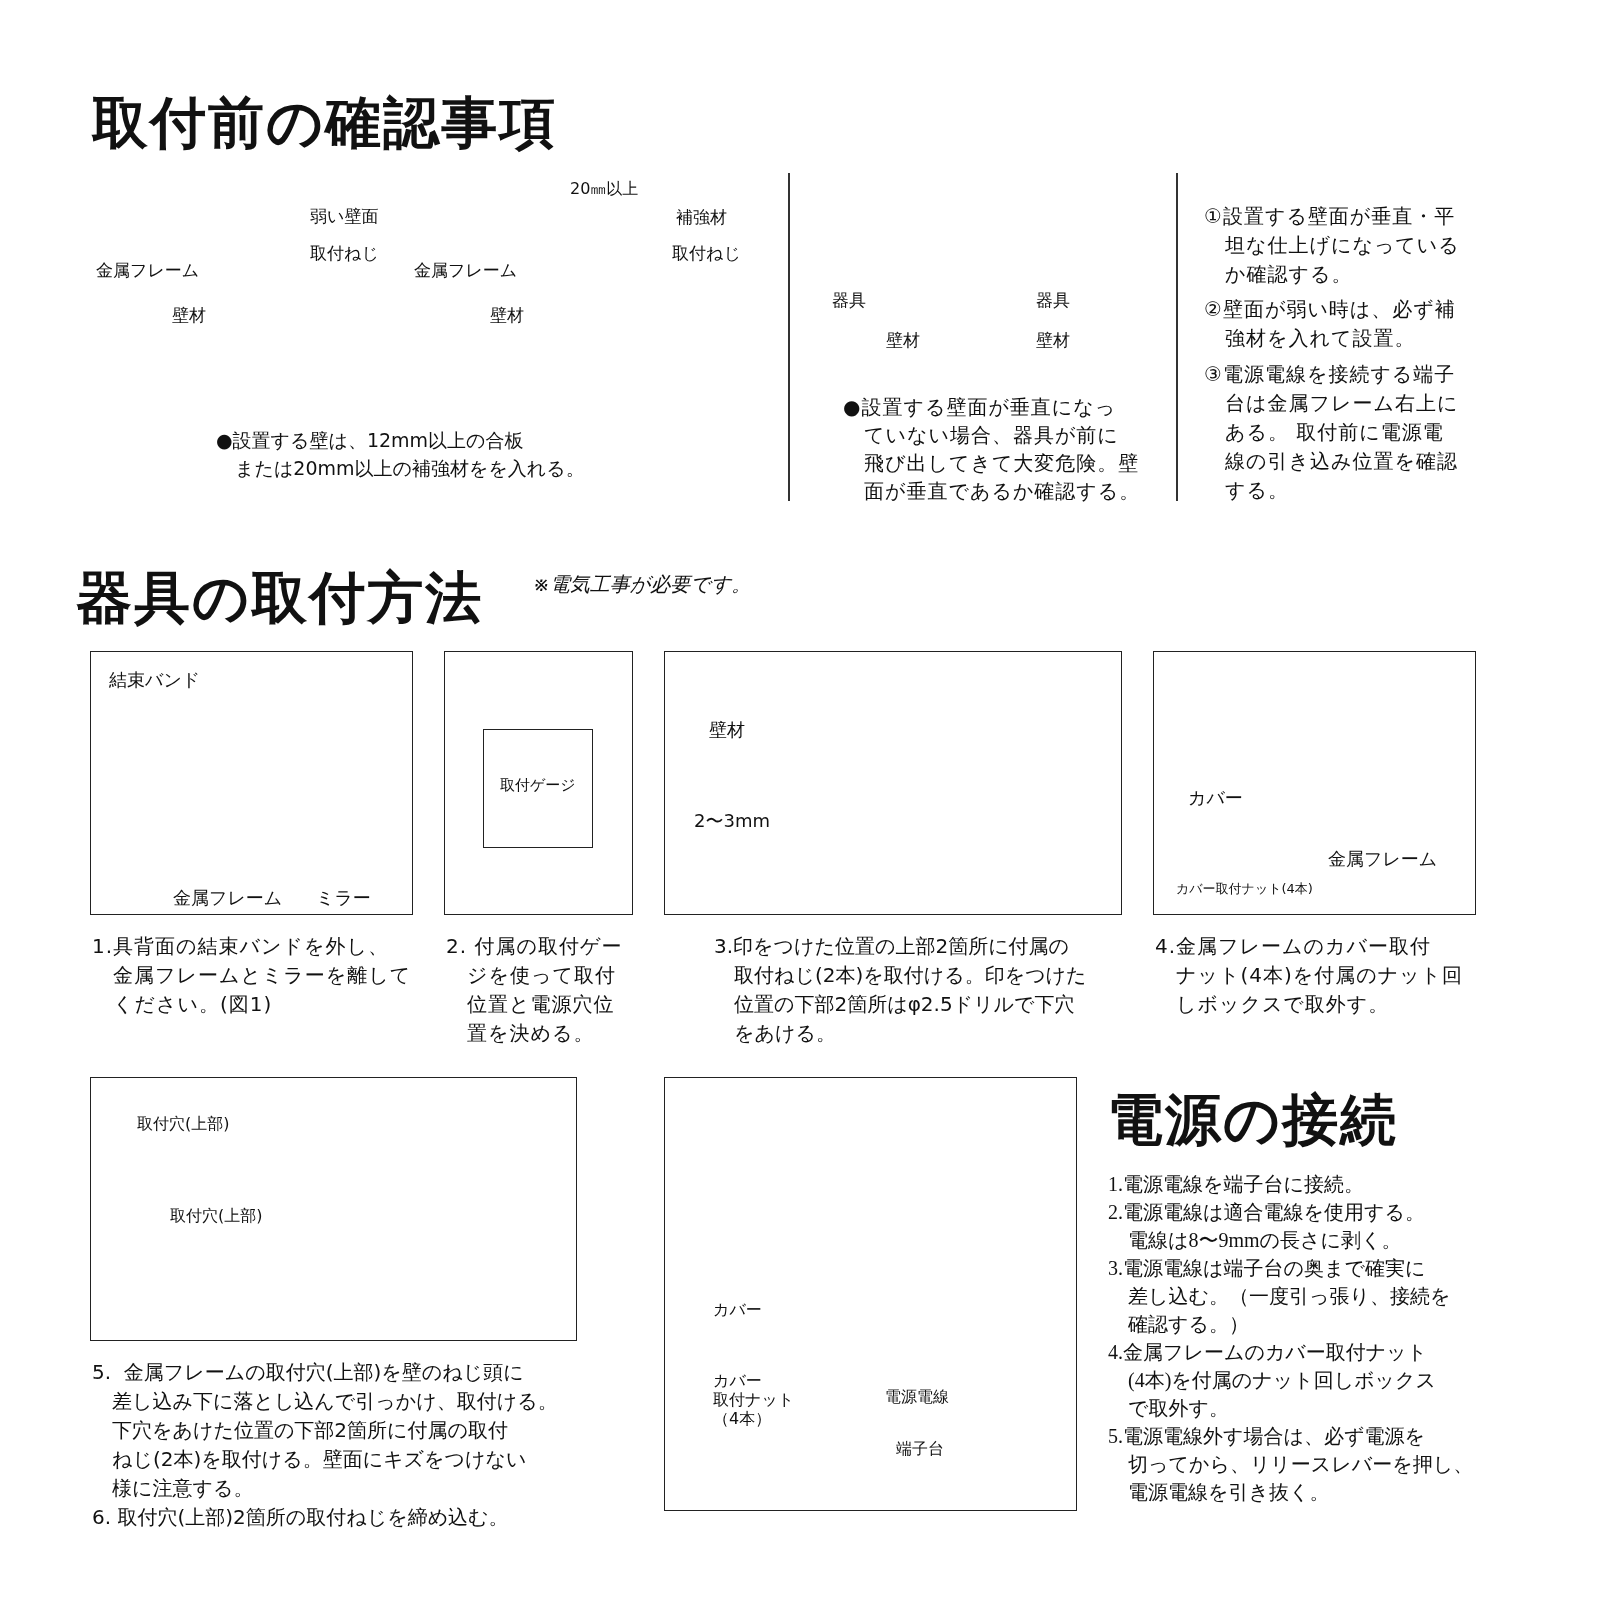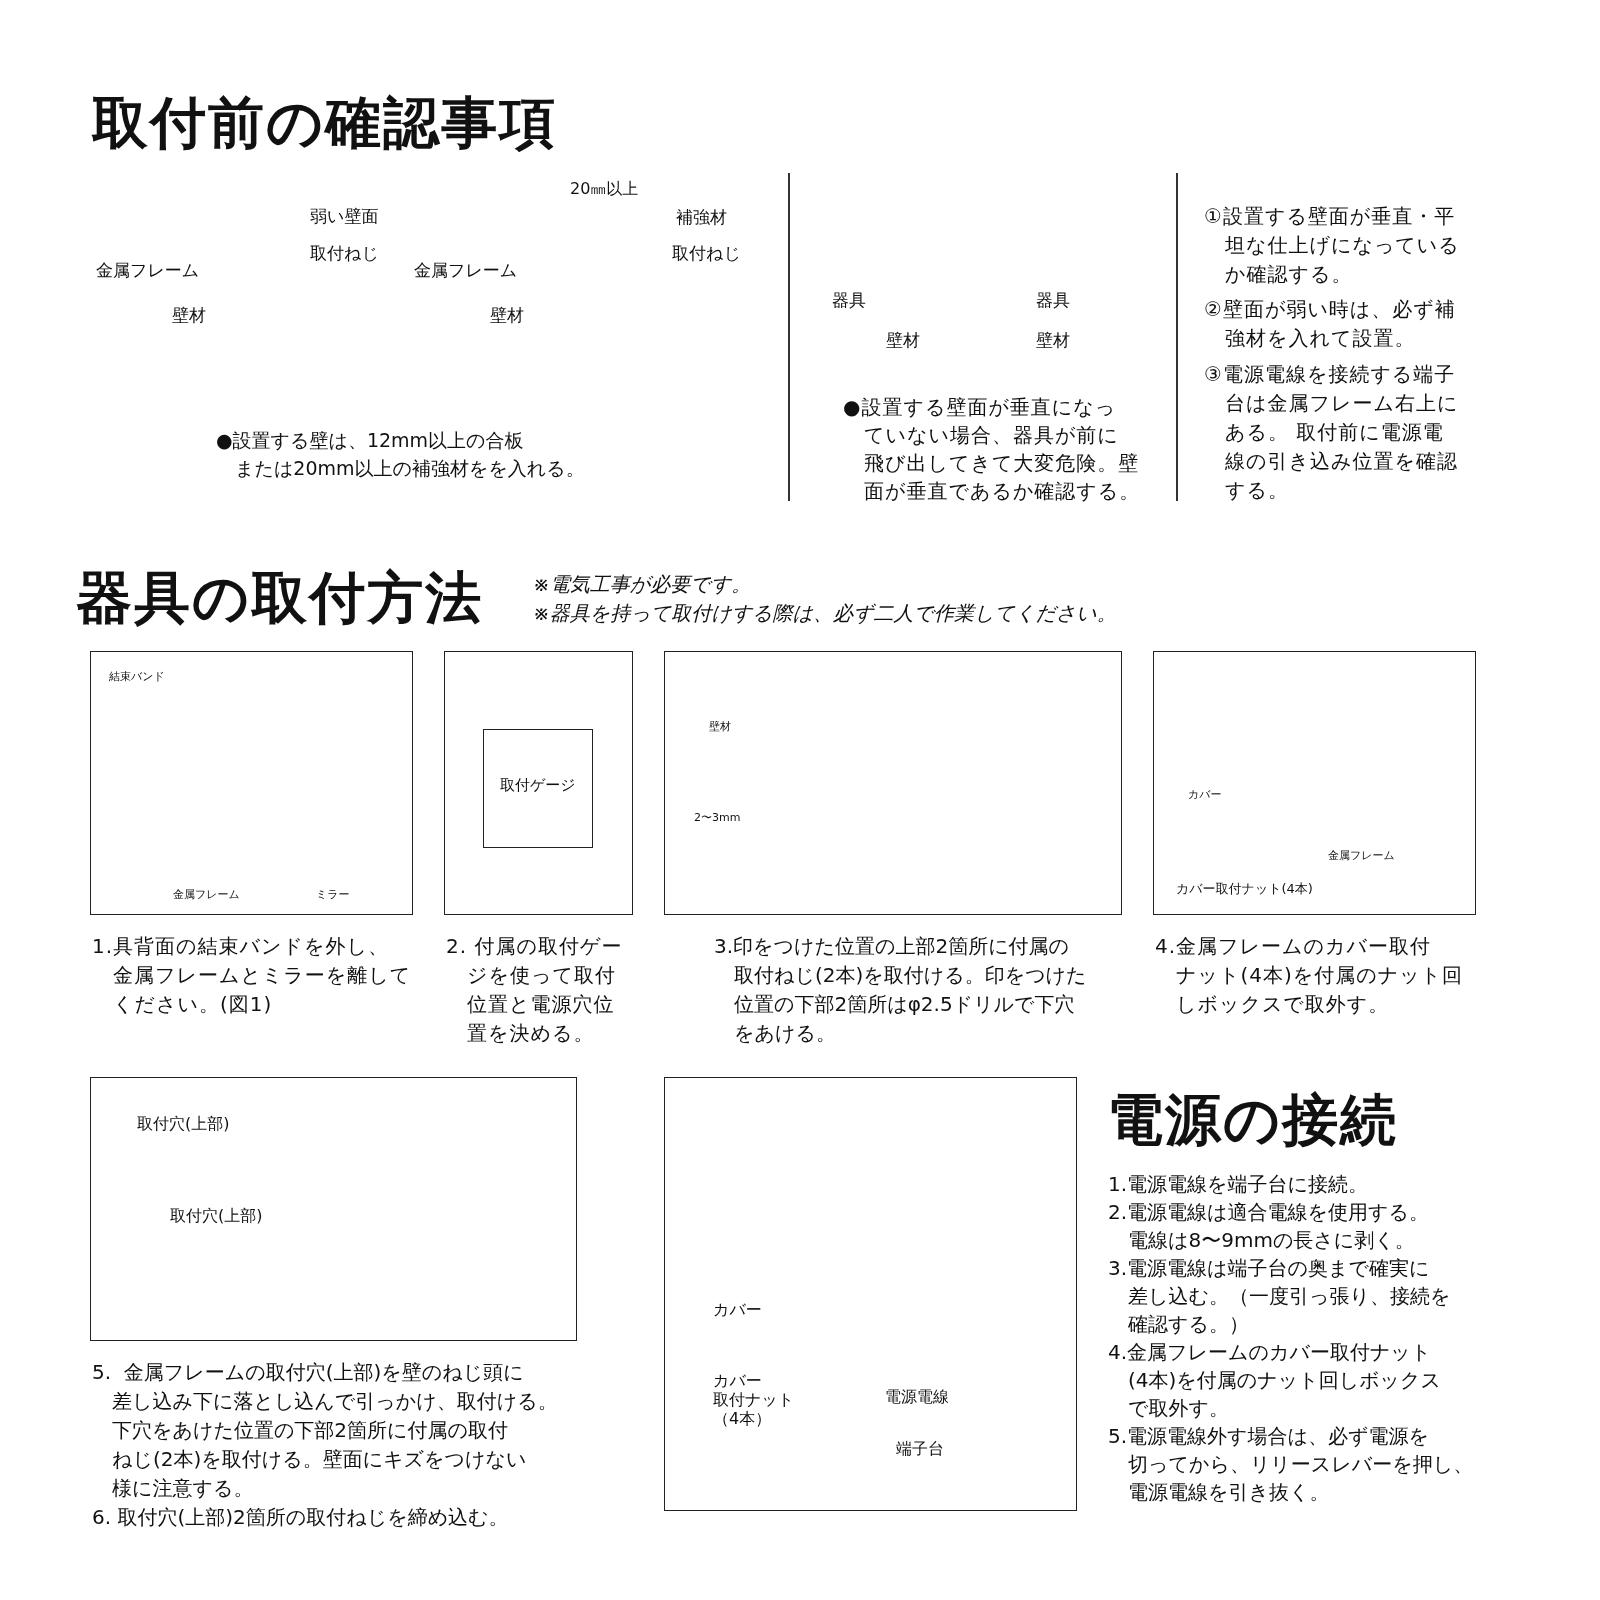--- a/index.html
+++ b/index.html
@@ -1,28 +1,28 @@
 <!DOCTYPE html>
 <html><head>
 <meta charset="utf-8">
 <style>
   html, body { margin:0; padding:0; background:#fff; }
   body { width:1600px; height:1600px; position:relative; overflow:hidden;
          font-family:"DejaVu Sans","Liberation Sans",sans-serif; color:#111; }
   .abs { position:absolute; }
   .h1 { font-size:56px; font-weight:bold; letter-spacing:2px; line-height:1; }
   .lbl { font-size:17px; white-space:nowrap; line-height:1; }
-  .slbl { font-size:11px; white-space:nowrap; line-height:1; }
+  .slbl { font-size:18px; white-space:nowrap; line-height:1; }
   .para { font-size:20px; line-height:29px; white-space:pre; }
   .note { font-size:19px; line-height:28px; white-space:pre; }
   .box { border:1.6px solid #222; box-sizing:border-box; background:#fff; }
   .vline { background:#333; width:2px; }
   svg { position:absolute; overflow:visible; }
   .step { font-size:20px; line-height:29px; white-space:pre; }
-  .pwr { font-size:20px; line-height:28px; white-space:pre; }
+  .pwr { font-size:20px; line-height:28px; white-space:pre;font-family:Liberation Serif, serif; }
 </style>
 </head>
 <body>
 
 <div class="abs h1" style="left:92px;top:95px;">取付前の確認事項</div>
 
 <div>
   <svg width="0" height="0" style="left:0;top:0;">
     <g stroke="#222" stroke-width="2" fill="none">
       <path d="M140 190 L178 228 M178 190 L140 228"></path>
@@ -136,21 +136,20 @@
   <div class="abs para" style="left:1204px;top:360px;letter-spacing:1px;">③電源電線を接続する端子
 　台は金属フレーム右上に
 　ある。 取付前に電源電
 　線の引き込み位置を確認
 　する。</div>
 </div>
 
 <div class="abs h1" style="left:76px;top:570px;">器具の取付方法</div>
 <div class="abs" style="left:533px;top:570px;font-size:20px;line-height:29px;font-style:italic;">
   <div>※電気工事が必要です。</div>
-  <div>※器具を持って取付けする際は、必ず二人で作業してください。</div>
 </div>
 
 <div class="abs box" style="left:90px;top:651px;width:323px;height:264px;">
   <svg width="0" height="0" style="left:0;top:0;">
     <g stroke="#222" stroke-width="1.5" fill="none">
       <rect x="62" y="63" width="196" height="148"></rect>
       <path d="M105 100 L125 100 L127 95 L185 95 L188 100 L190 100 L190 112 L187 112 L187 178 L107 178 L107 112 L104 112 z"></path>
       <path d="M115 115 L132 115 L134 108 L160 108 L162 120 L178 120 L180 136 L180 170 L160 170 L158 176 M115 115 L115 168 L130 168"></path>
       <circle cx="117" cy="101" r="3"></circle>
         <circle cx="187" cy="101" r="3"></circle>

